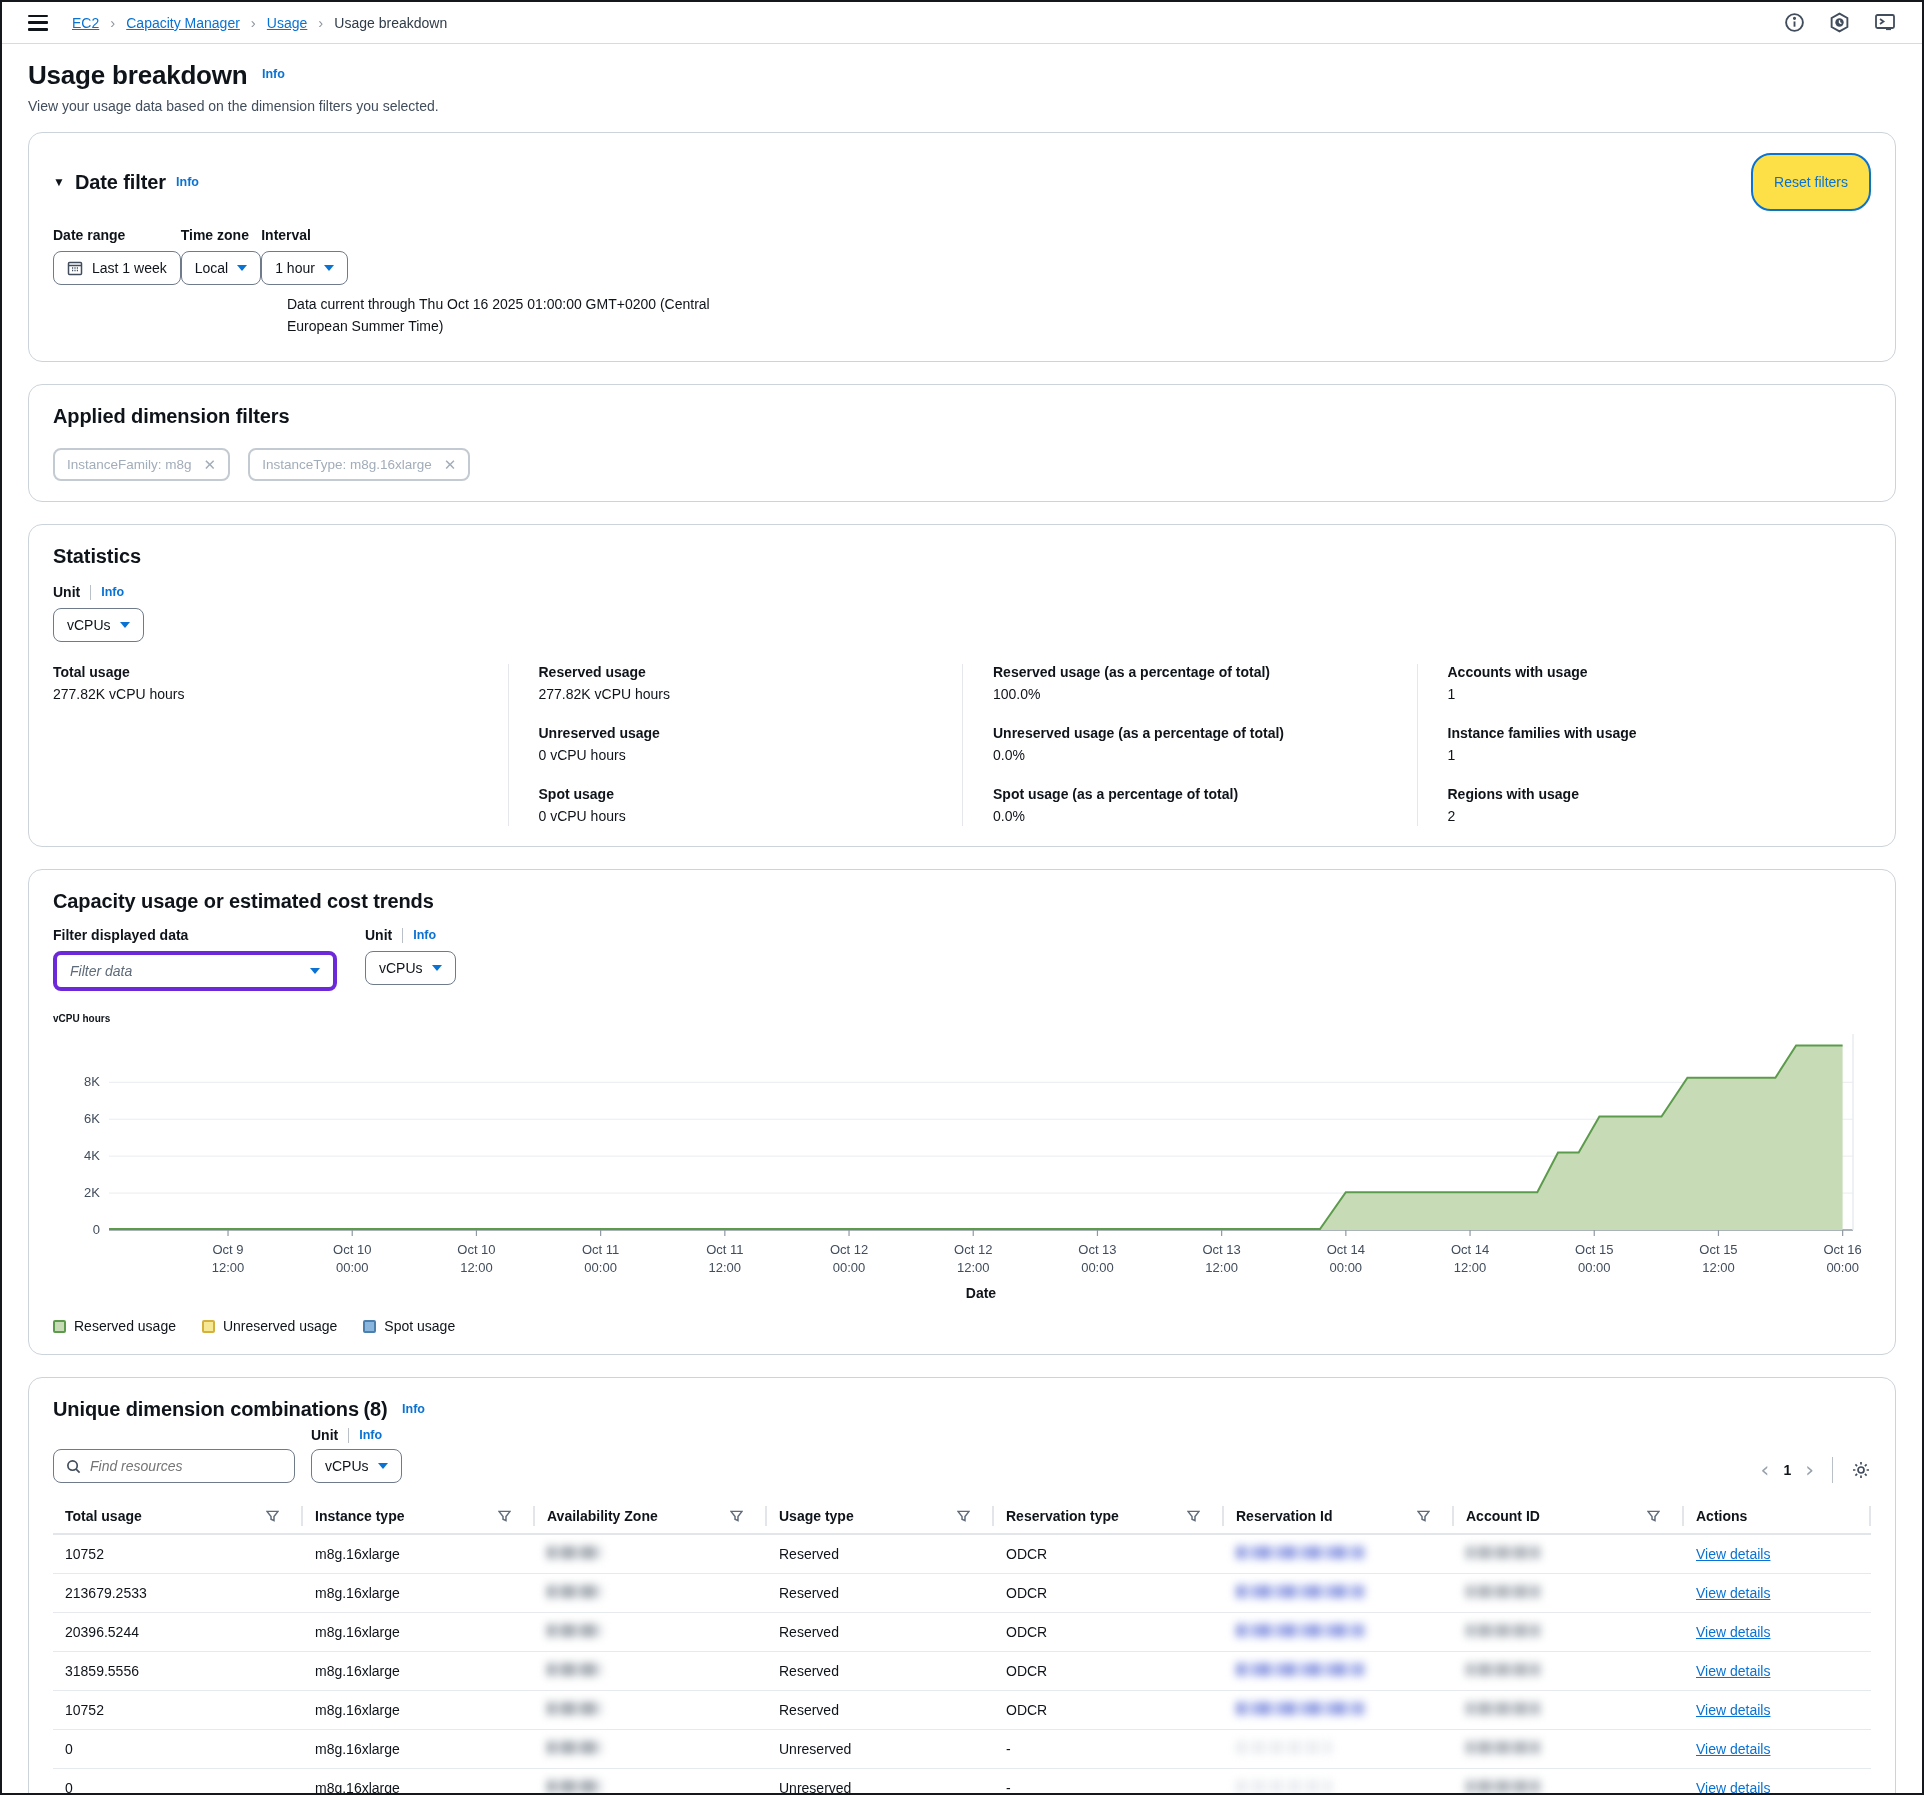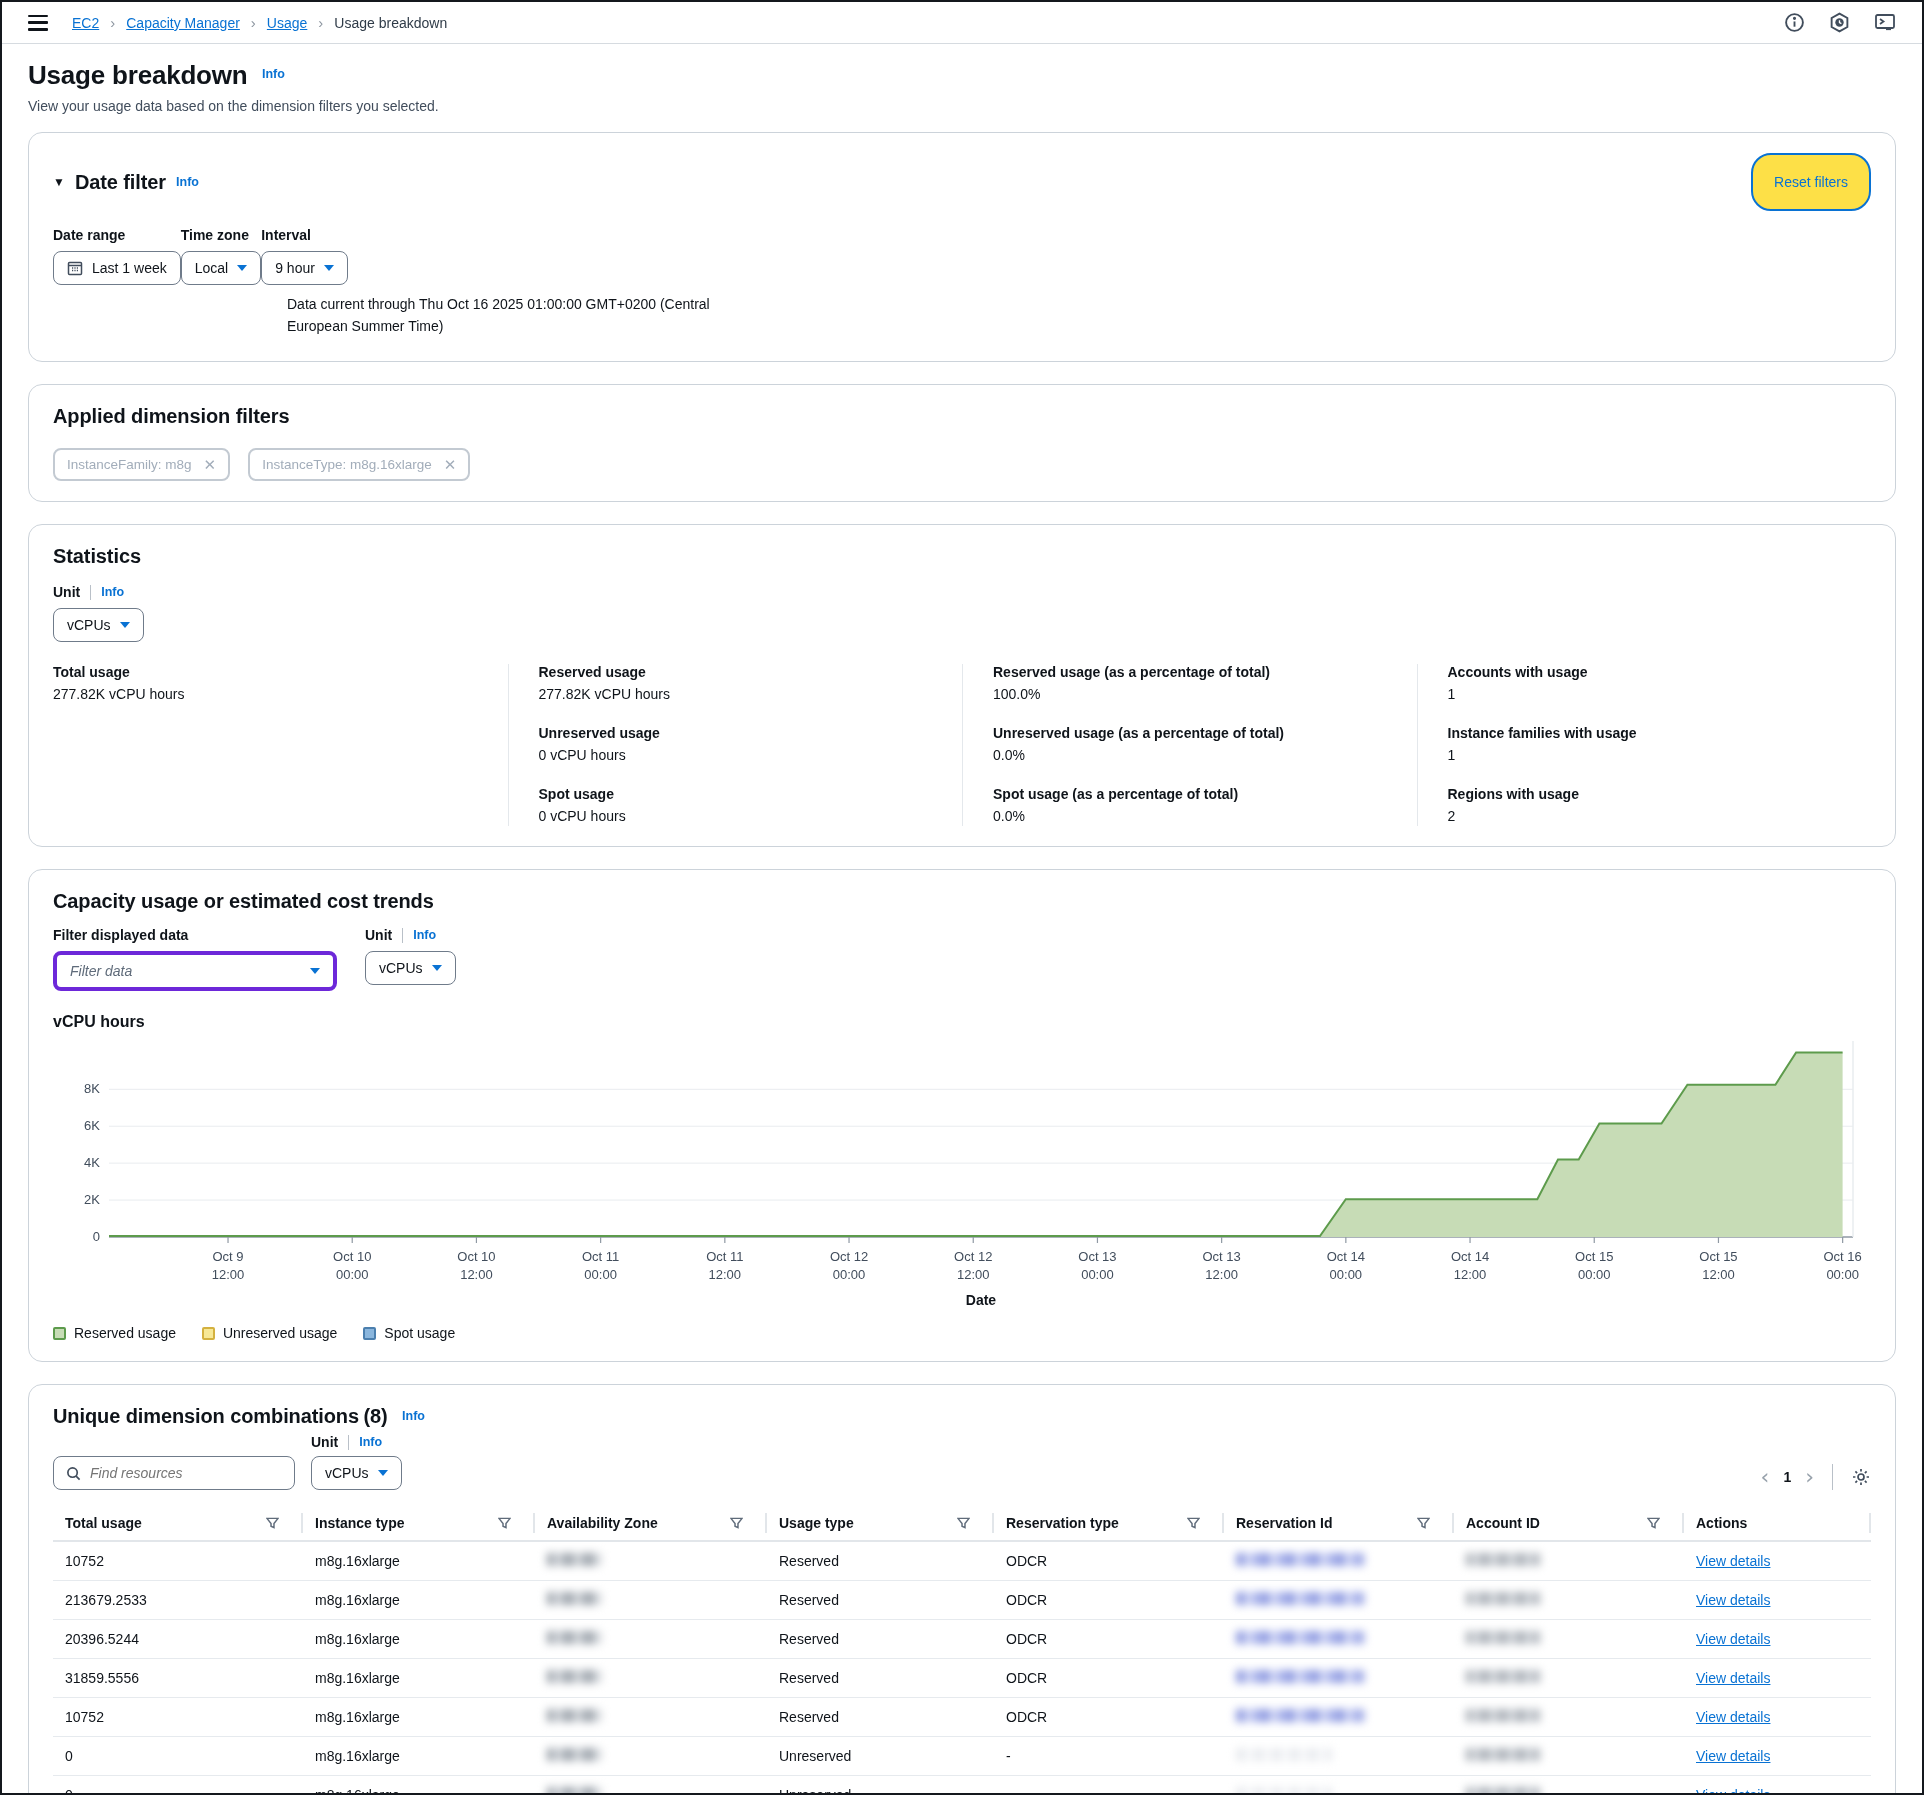--- a/index.html
+++ b/index.html
@@ -54,21 +54,21 @@
   .stat-item { margin-bottom: 23px; }
   .stat-item:last-child { margin-bottom: 2px; }
   .stat-label { font-size: 14px; font-weight: 700; margin-bottom: 6px; }
   .stat-value { font-size: 14px; }
 
   
   .trend-controls { display: flex; gap: 28px; margin-top: 14px; }
   .combo { width: 284px; display: flex; align-items: center; border: 4px solid #6d28d9; border-radius: 8px; padding: 8px 13px; font-size: 14px; cursor: pointer; background:#fff; }
   .combo .ph { color: #5f6b7a; font-style: italic; }
   .combo .caret-down { margin-left: auto; }
-  .ylab { font-size: 16px; font-weight: 700; margin: 22px 0 4px; }
+  .ylab { font-size: 10px; font-weight: 700; margin: 22px 0 4px; }
   .legend { display: flex; gap: 26px; margin-top: 10px; }
   .legend-item { display: flex; align-items: center; gap: 8px; font-size: 14px; }
   .swatch { width: 13px; height: 13px; border-radius: 2px; border-width: 2px; border-style: solid; }
 
   
   .table-panel { padding-bottom: 6px; }
   .table-ctl-row { display: flex; align-items: flex-end; margin-top: 6px; }
   .search-box { display: flex; align-items: center; gap: 9px; width: 242px; border: 1px solid #6f7b8a; border-radius: 8px; padding: 8px 12px; background:#fff; }
   .search-box input { border: none; outline: none; font-size: 14px; font-style: italic; color: #5f6b7a; width: 100%; font-family: inherit; background: transparent; }
   .unit-stack { margin-left: 16px; }
@@ -177,21 +177,21 @@
         <div>
           <div class="field-label">Time zone</div>
           <button class="ctl">
             <span>Local</span>
             <span class="caret-down"></span>
           </button>
         </div>
         <div>
           <div class="field-label">Interval</div>
           <button class="ctl">
-            <span>9 hour</span>
+            <span>1 hour</span>
             <span class="caret-down"></span>
           </button>
         </div>
       </div>
       <div class="data-note">Data current through Thu Oct 16 2025 01:00:00 GMT+0200 (Central European Summer Time)</div>
     </section>
 
     <section class="panel">
       <div class="panel-title">Applied dimension filters</div>
       <div class="chips" id="chips">

